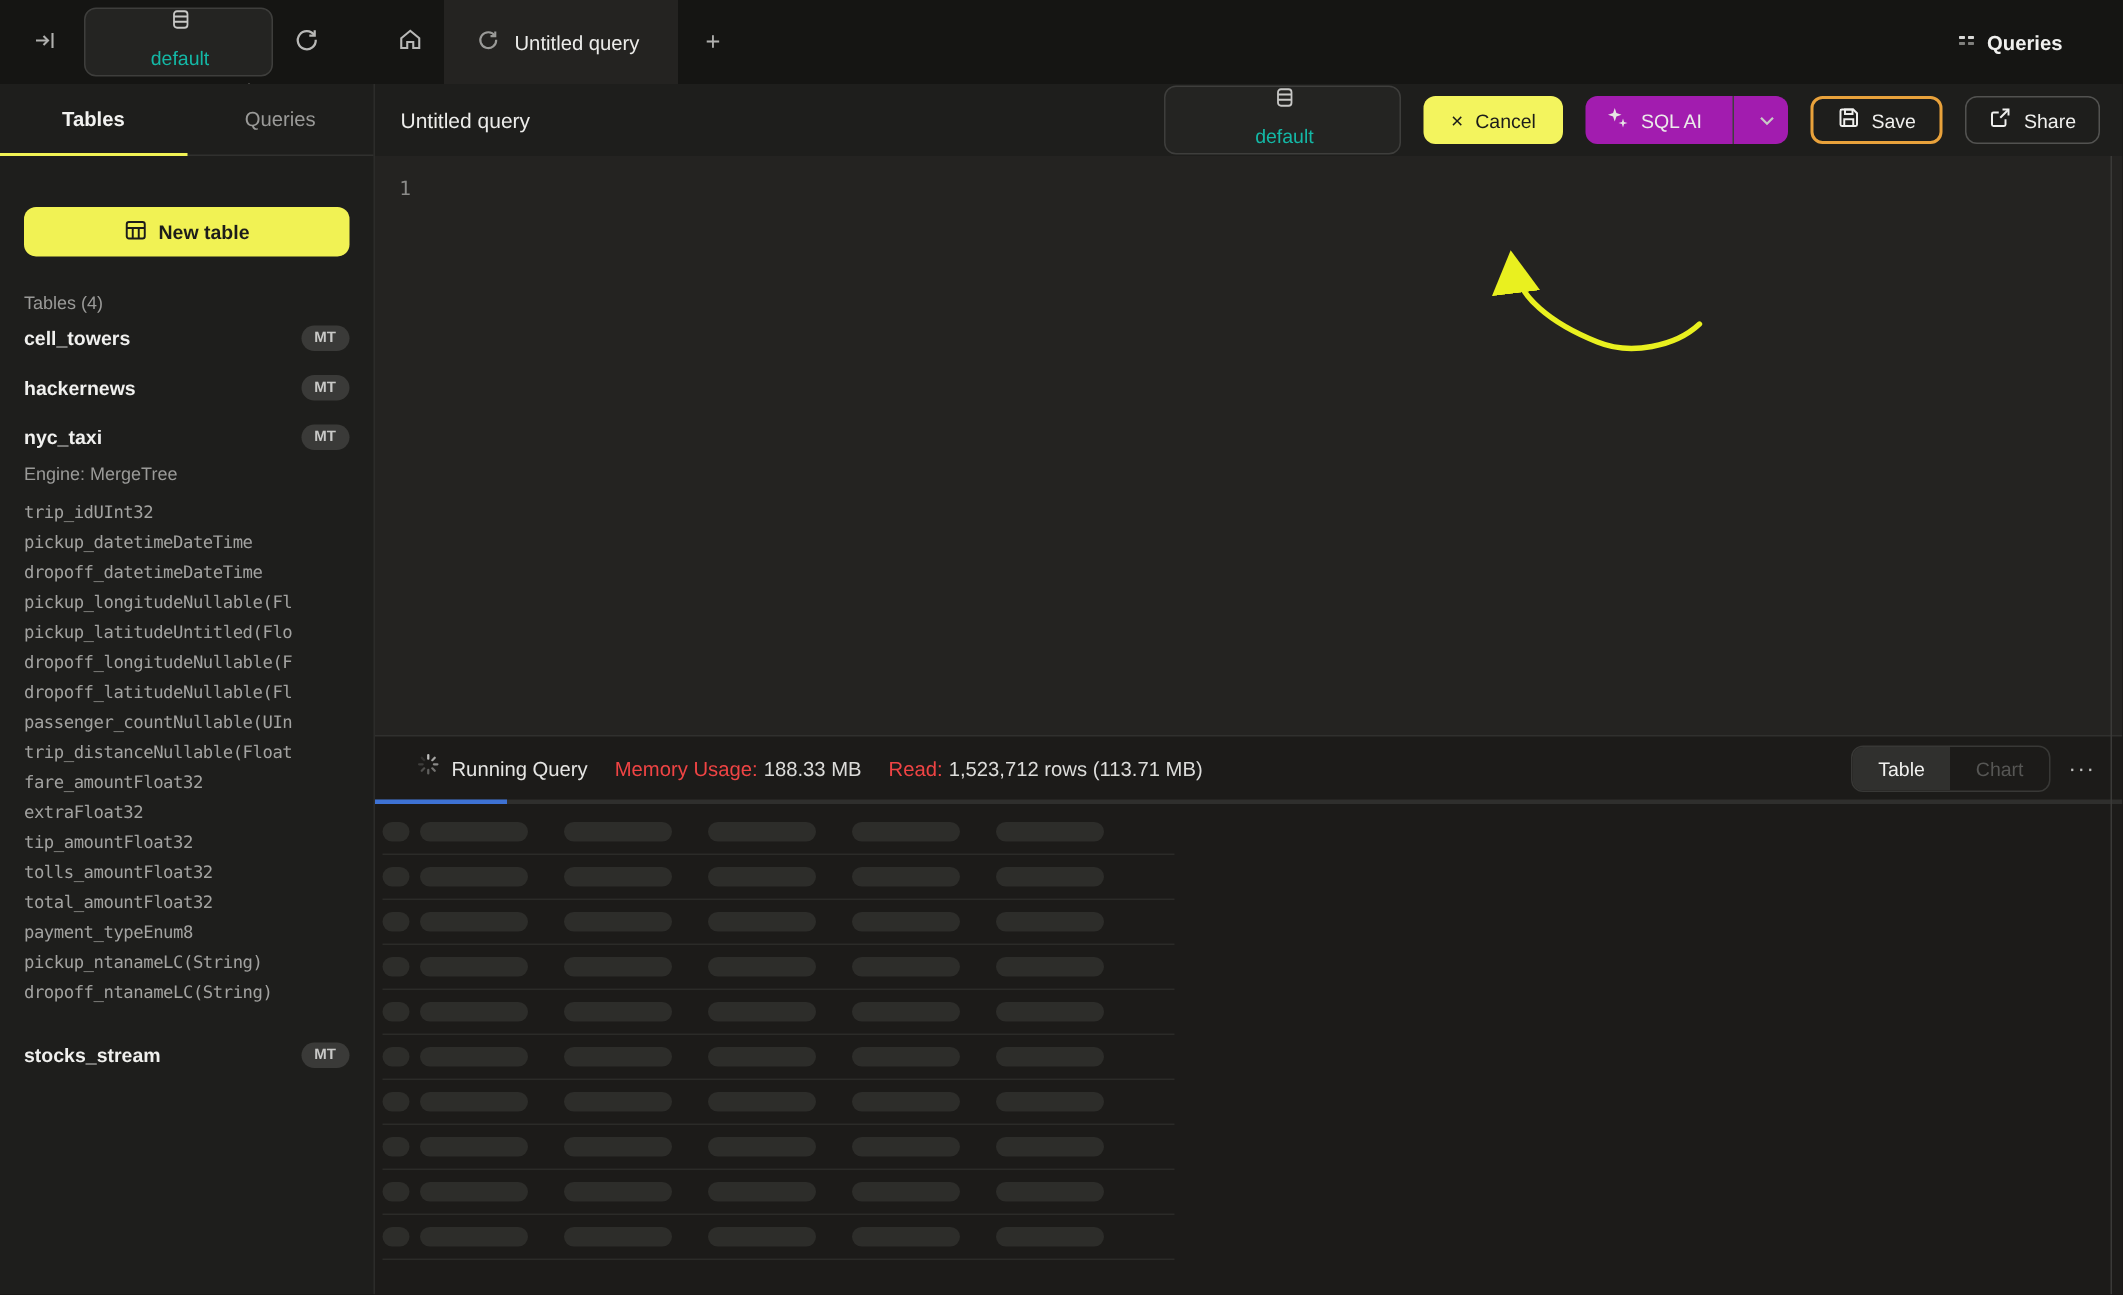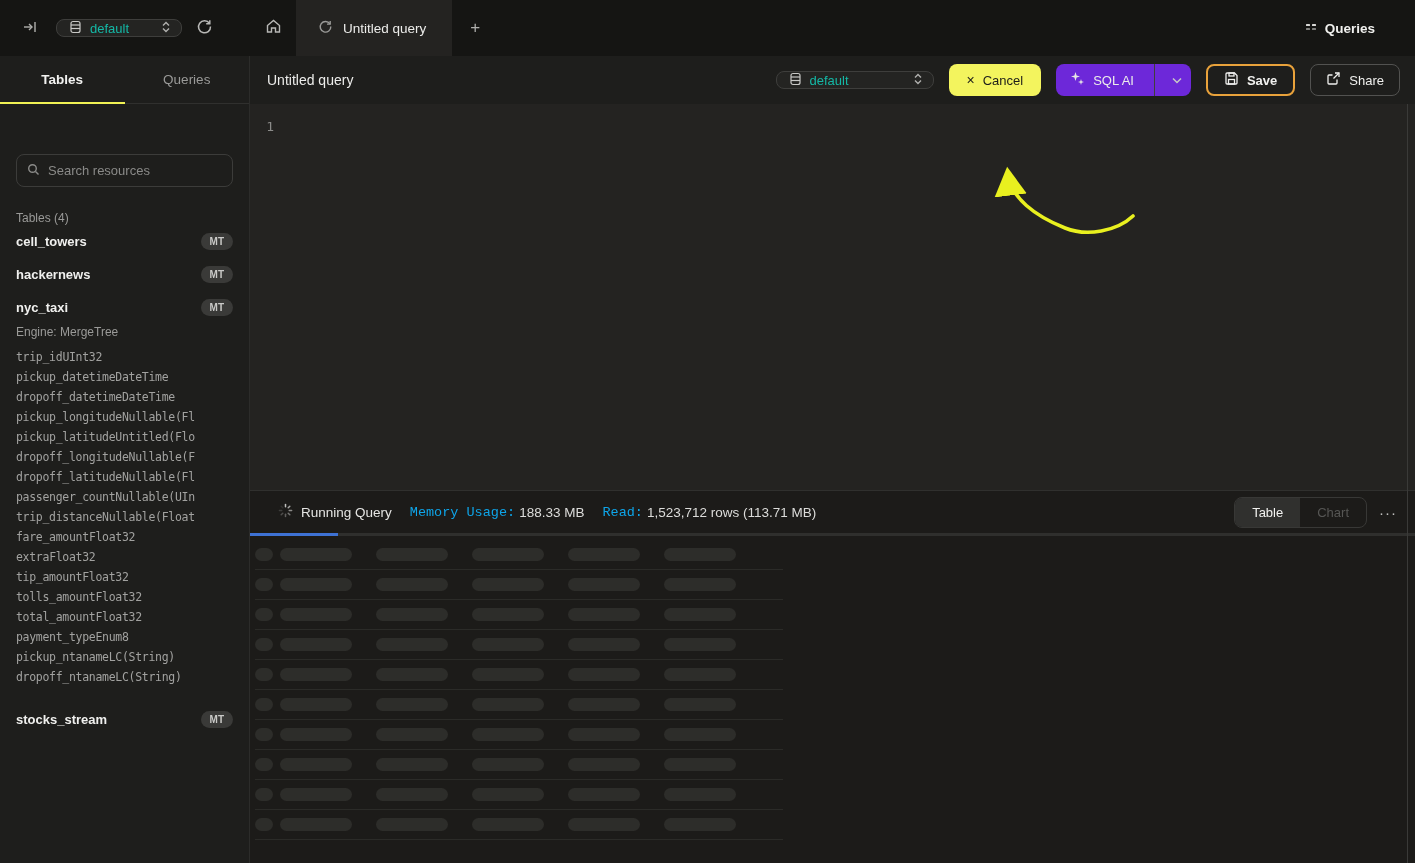--- a/index.html
+++ b/index.html
@@ -3,22 +3,22 @@
 <meta charset="utf-8">
 <style>
   * { margin:0; padding:0; box-sizing:border-box; }
   html,body { width:1415px; height:863px; overflow:hidden; background:#151513;
               font-family:"Liberation Sans", sans-serif; color:#e6e6e4; }
 
   
   .topbar { height:56px; display:flex; align-items:stretch; background:#151513; }
   .topbar-left { width:250px; display:flex; align-items:center; padding-left:22px; flex:0 0 auto; }
   .icon-btn { background:none; border:none; cursor:pointer; display:flex; align-items:center; justify-content:center; color:#b0b0ae; }
-  .db-pill { display:flex; align-items:center; gap:8px; height:18px; padding:0 10px 0 12px;
-             background:#242422; border:1px solid #3e3e3c; border-radius:8px; color:#14b8a6; font-size:13px; cursor:pointer; }
+  .db-pill { display:flex; align-items:center; gap:8px; height:46px; padding:0 10px 0 12px;
+             background:#242422; border:1px solid #3e3e3c; border-radius:8px; color:#14b8a6; font-size:13px; cursor:pointer;flex-direction:column; }
   .topbar-left .db-pill { margin-left:18px; width:126px; }
   .topbar-left .icon-btn.refresh { margin-left:14px; }
   .tabstrip { display:flex; align-items:stretch; }
   .home-btn { width:46px; display:flex; align-items:center; justify-content:center; background:none; border:none; cursor:pointer; color:#b8b8b6; }
   .query-tab { display:flex; align-items:center; gap:10px; padding:0 26px 0 22px; background:#242321; border:none; cursor:pointer; color:#ececea; font-size:13.5px; }
   .plus-btn { width:46px; display:flex; align-items:center; justify-content:center; background:none; border:none; cursor:pointer; color:#b0b0ae; font-size:17px; }
   .topbar-right { margin-left:auto; display:flex; align-items:center; gap:8px; padding-right:40px; cursor:pointer; }
   .topbar-right span { font-size:13.5px; font-weight:700; color:#f0f0ee; }
 
   
@@ -45,45 +45,45 @@
   .gap16 { height:16px; }
 
   
   .main { flex:1; display:flex; flex-direction:column; position:relative; background:#242321; }
   .main-header { height:48px; flex:0 0 auto; background:#1e1e1c; display:flex; align-items:center; padding:0 15px 0 17px; }
   .main-title { font-size:14px; color:#ececea; }
   .hdr-actions { margin-left:auto; display:flex; align-items:center; gap:15px; }
   .btn { height:32px; display:flex; align-items:center; gap:8px; border-radius:8px; font-size:13px; cursor:pointer; border:none; }
   .btn-cancel { background:#f3f45e; color:#1c1c1a; padding:0 18px; font-weight:500; }
   .btn-cancel .x { font-size:14px; }
-  .btn-sqlai { background:#6d28d9; color:#ececea; padding:0 0 0 14px; }
+  .btn-sqlai { background:#a21caf; color:#ececea; padding:0 0 0 14px; }
   .btn-sqlai .divider { width:1px; height:32px; background:#403f3d; margin-left:12px; }
   .btn-sqlai .chev { padding:0 9px; display:flex; align-items:center; }
-  .btn-save { background:transparent; color:#f0f0ee; border:2px solid #e9a23b; padding:12px 16px; font-weight:700; }
+  .btn-save { background:transparent; color:#f0f0ee; border:2px solid #e9a23b; padding:12px 16px; font-weight:400; }
   .btn-share { background:transparent; color:#f0f0ee; border:1.5px solid #525250; padding:0 15px; font-weight:500; }
 
   .editor { height:386px; flex:0 0 auto; background:#242321; padding-top:13px; position:relative; cursor:text; }
   .code-line { display:flex; font-family:"DejaVu Sans Mono", monospace; font-size:13px; line-height:20px; }
   .gutter { width:24px; text-align:right; color:#8b8b89; flex:0 0 auto; }
   .code { margin-left:16px; }
   .tok-kw { color:#7cb2dd; }
   .tok-id { color:#eeeeec; font-weight:700; }
   .tok-num { color:#d98e46; }
 
   .annotation-arrow { position:absolute; left:735px; top:42px; pointer-events:none; }
 
   
   .results { flex:1; background:#1c1b19; display:flex; flex-direction:column; border-top:1px solid #30302e; }
   .results-toolbar { height:42px; flex:0 0 auto; display:flex; align-items:center; padding-left:10px; }
   .res-search { width:240px; height:30px; background:#373735; border-radius:6px; display:flex; align-items:center; gap:8px; padding:0 10px; }
   .res-search input { flex:1; background:transparent; border:none; outline:none; color:#bdbdbb; font-size:13px; }
   .res-search input::placeholder { color:#6b6b69; }
   .status-group { display:flex; align-items:center; gap:8px; margin-left:18px; }
   .status-text { font-size:13.5px; color:#e5e5e3; }
-  .stat-label { font-size:13.5px; color:#0ea5e9; margin-left:18px;font-family:Liberation Mono, monospace; }
+  .stat-label { font-size:13.5px; color:#ef4444; margin-left:18px; }
   .stat-value { font-size:13.5px; color:#dcdcda; margin-left:4px; }
   .results-toolbar .right { margin-left:auto; display:flex; align-items:center; gap:12px; padding-right:18px; }
   .segmented { display:flex; border:1px solid #383836; border-radius:8px; overflow:hidden; }
   .seg { padding:7px 17px; font-size:13px; background:transparent; border:none; cursor:pointer; color:#565654; }
   .seg.active { background:#30302e; color:#f2f2f0; font-weight:500; }
   .more-btn { background:none; border:none; color:#c0c0be; font-size:15px; cursor:pointer; letter-spacing:1px; }
 
   .progress { height:3px; background:#2f2f2d; flex:0 0 auto; }
   .progress .fill { height:100%; width:88px; background:#3e72d4; }
 
@@ -170,30 +170,32 @@
 </div>
 
 <div class="shell">
 
   <div class="sidebar">
     <div class="side-tabs">
       <button class="side-tab active">Tables</button>
       <button class="side-tab">Queries</button>
     </div>
     <div class="side-body">
-
-      <div class="side-search">
+      <button class="new-table-btn">
         <span>
-          <svg width="13" height="13" viewBox="0 0 13 13" fill="none" stroke="#8a8a88" stroke-width="1.4">
-            <circle cx="5.5" cy="5.5" r="3.8"></circle>
-              <line x1="8.5" y1="8.5" x2="11.5" y2="11.5"></line>
+          <svg width="15" height="15" viewBox="0 0 15 15" fill="none" stroke="#1c1c1a" stroke-width="1.3">
+            <rect x="1.5" y="2" width="12" height="11" rx="1.5"></rect>
+              <line x1="1.5" y1="6" x2="13.5" y2="6"></line>
+              <line x1="5.5" y1="6" x2="5.5" y2="13"></line>
+              <line x1="9.5" y1="6" x2="9.5" y2="13"></line>
           </svg>
         </span>
-        <input placeholder="Search resources" style="">
-      </div>
+        <span>New table</span>
+      </button>
+
 
       <div class="section-label">Tables (4)</div>
 
       <div class="table-row">
         <span class="tname">cell_towers</span>
         <span class="badge">MT</span>
       </div>
       <div class="table-row">
         <span class="tname">hackernews</span>
         <span class="badge">MT</span>

